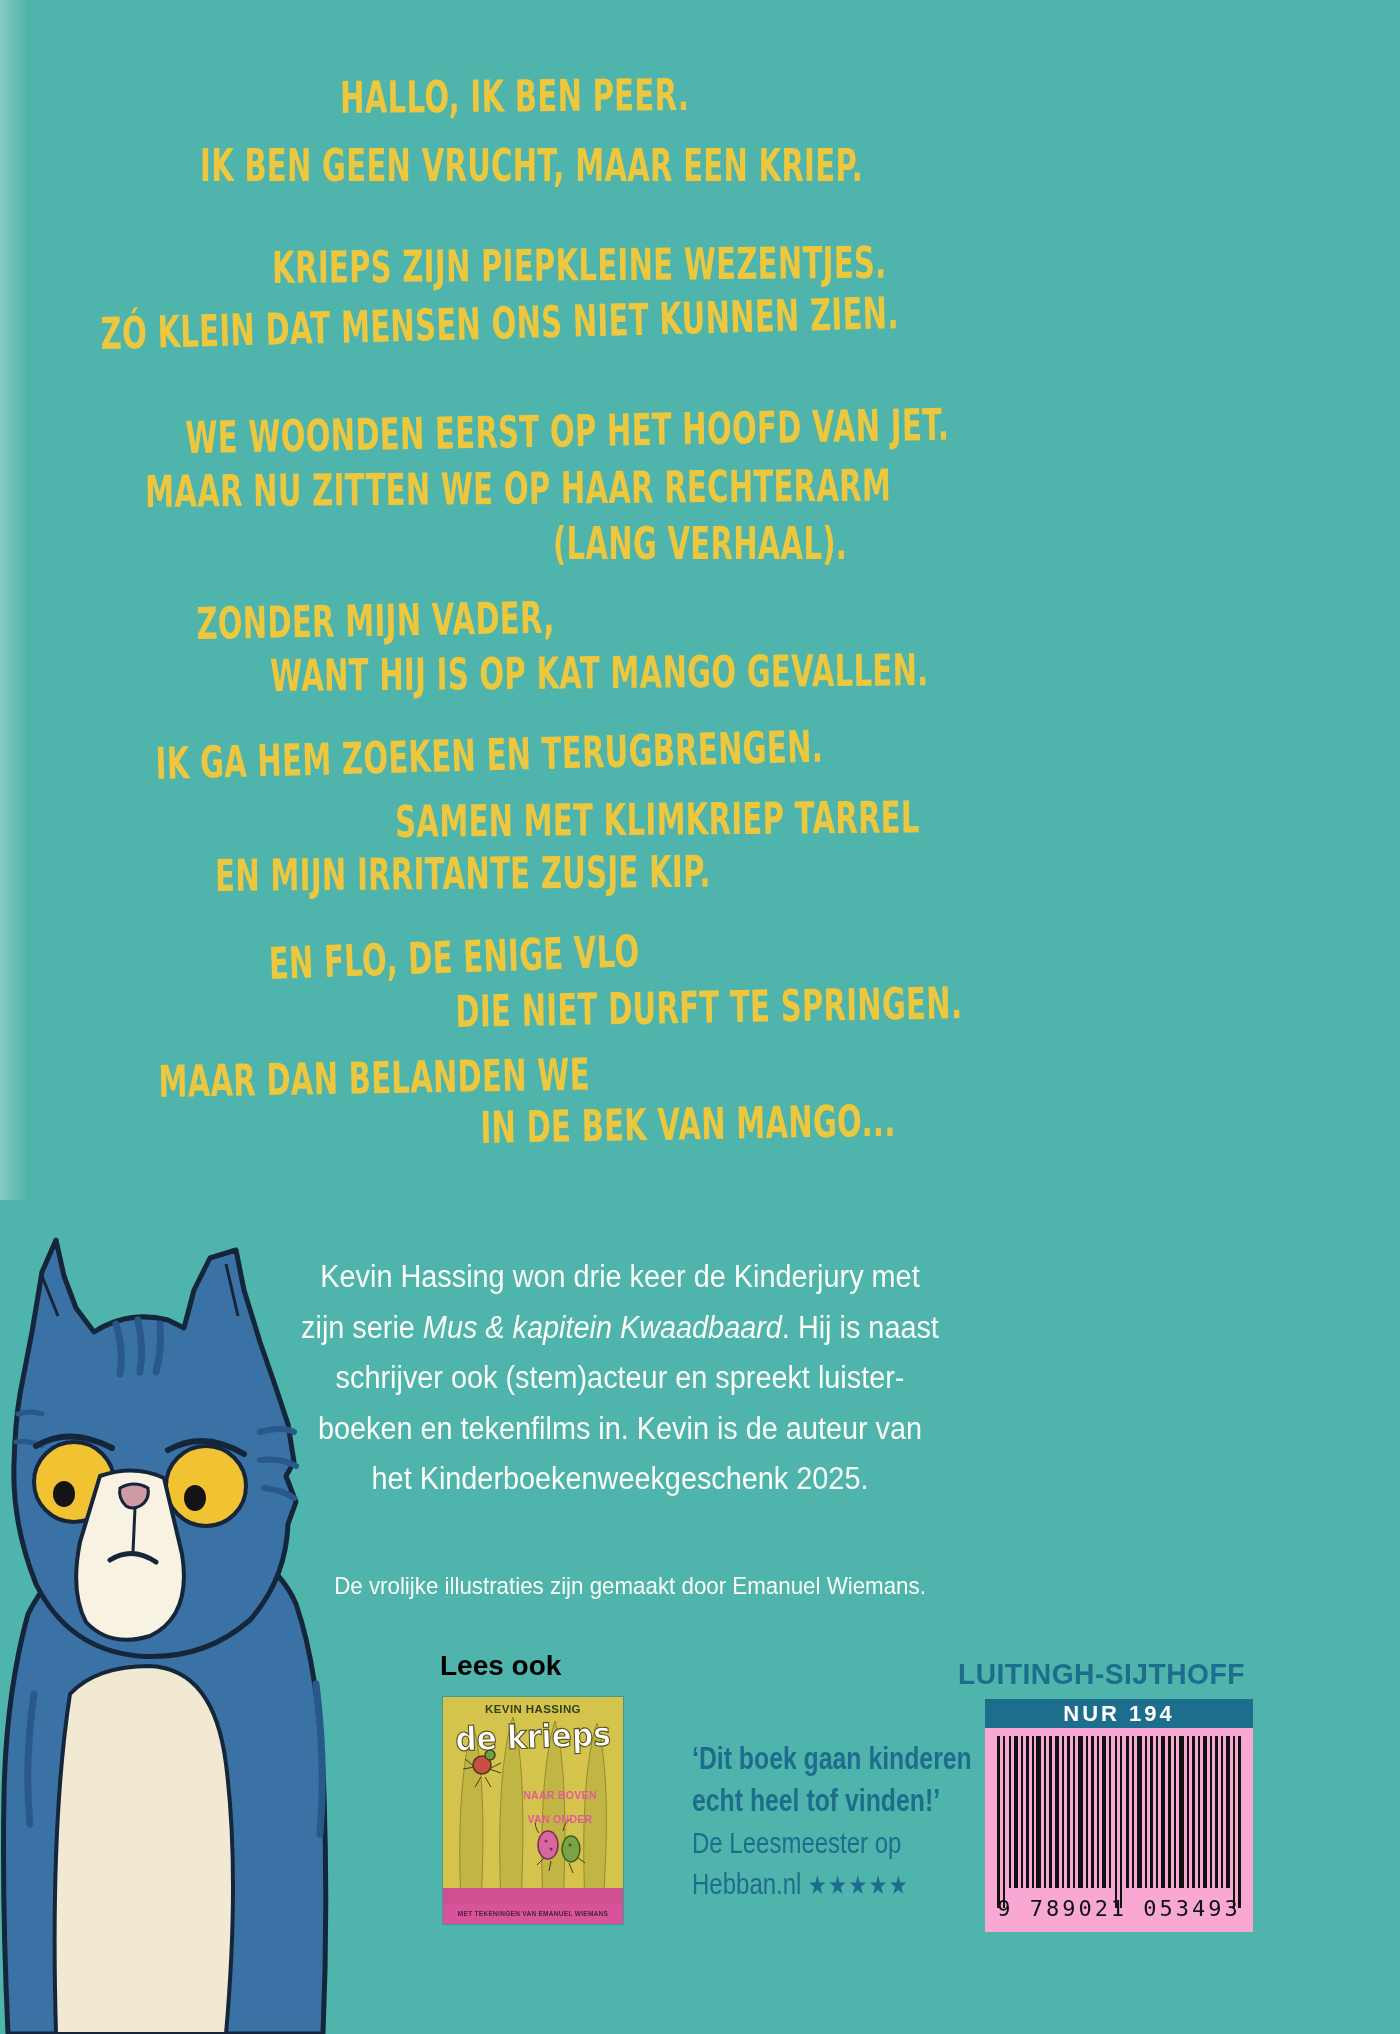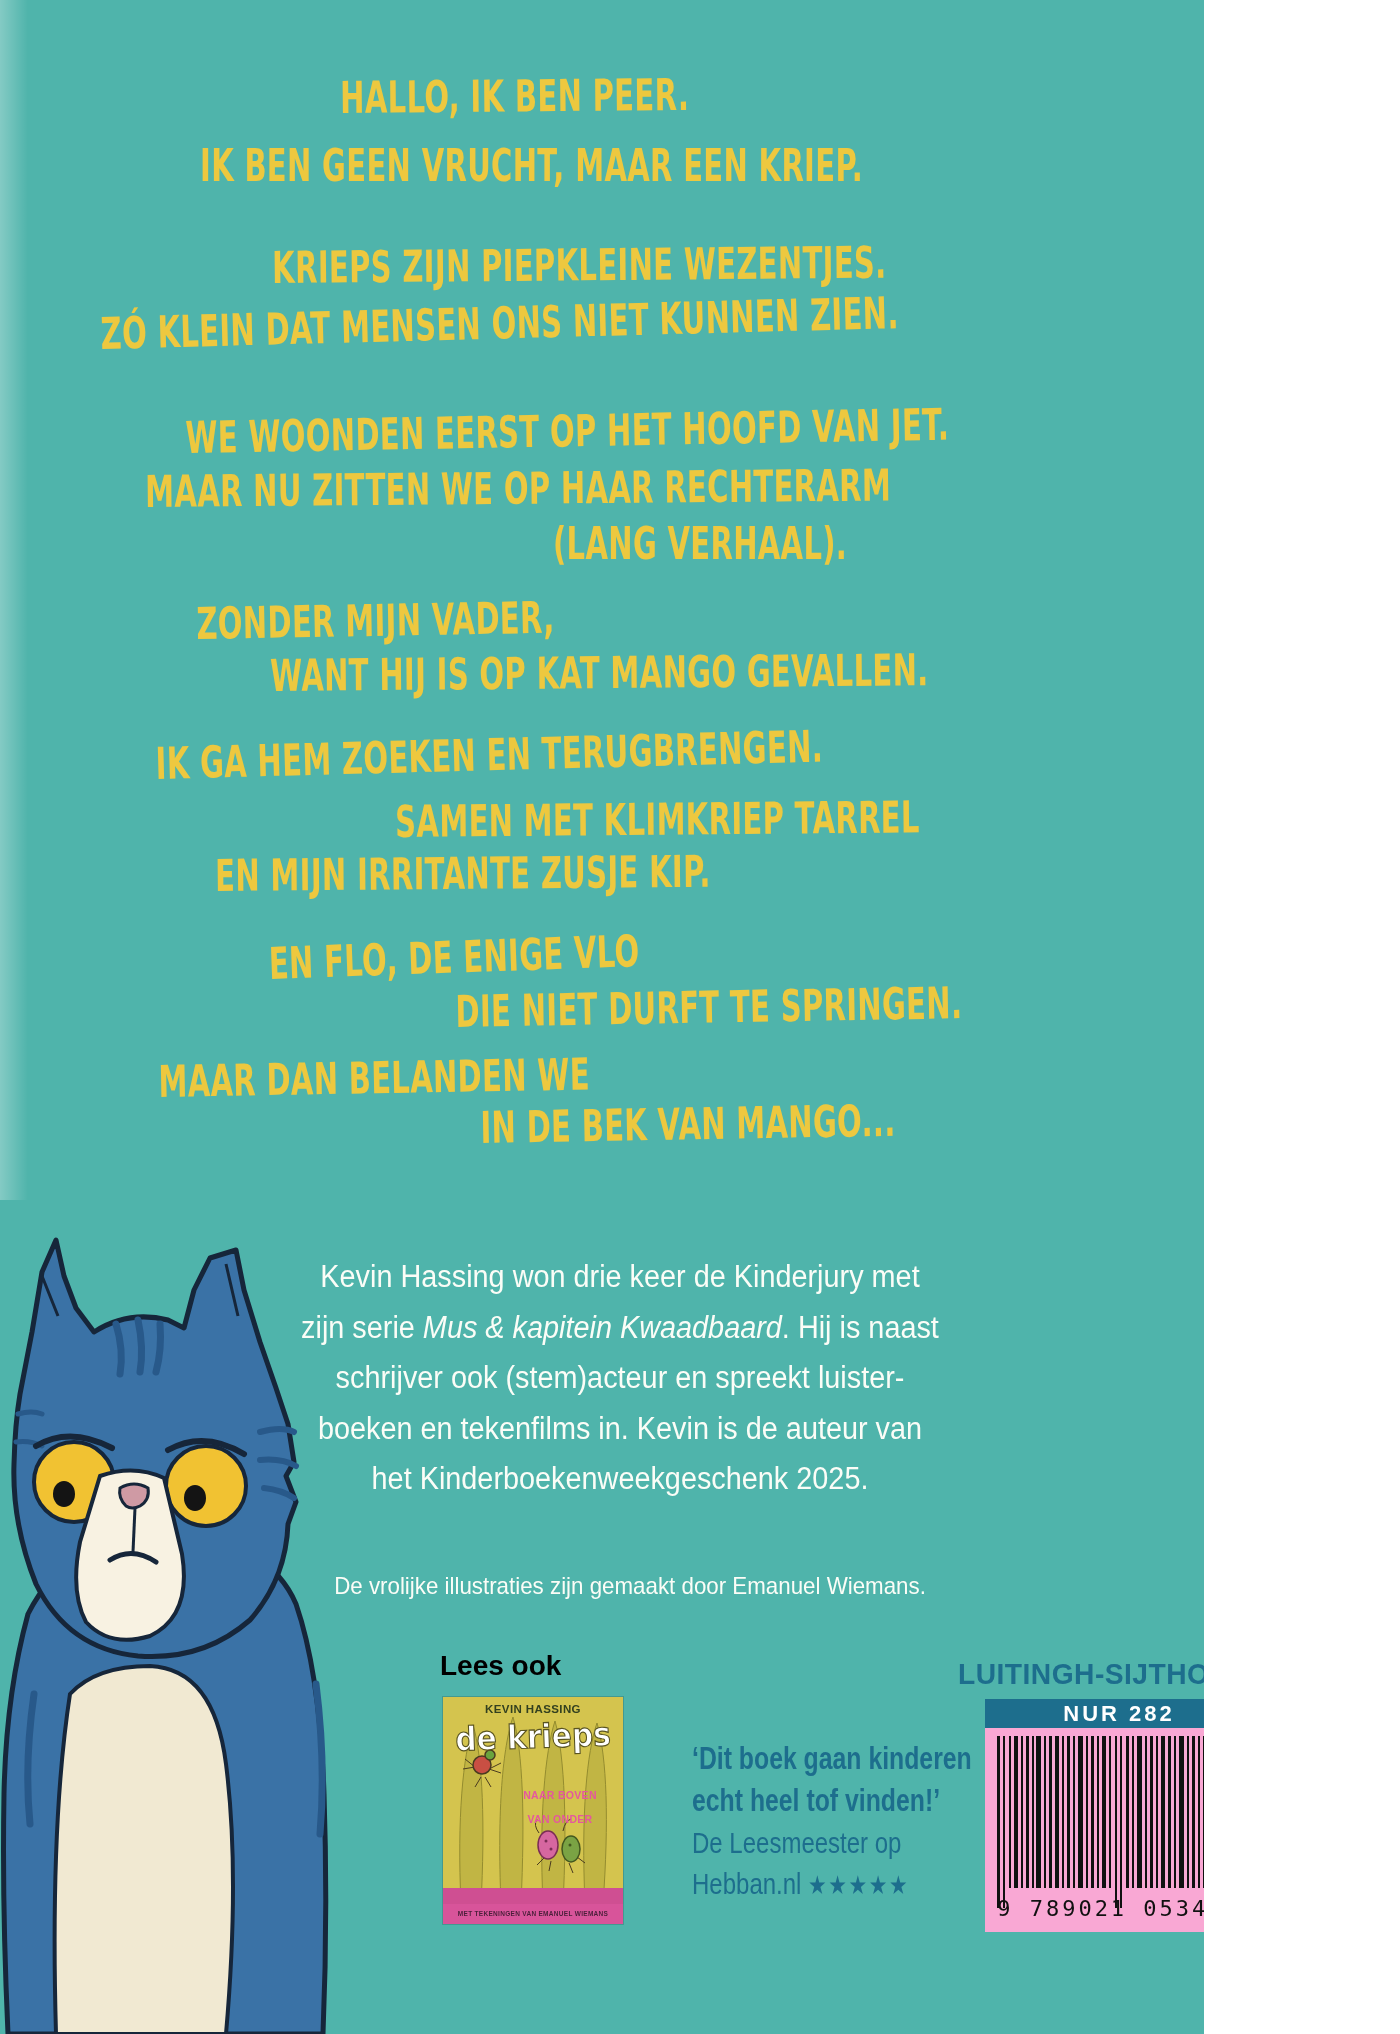--- a/index.html
+++ b/index.html
@@ -1,17 +1,17 @@
 <!DOCTYPE html>
 <html><head>
 <meta charset="utf-8">
 <style>
   html,body{margin:0;padding:0;}
   #cover{
-    position:relative; width:1204px; height:2034px;
+    position:relative; width:1400px; height:2034px;
     background:#4fb4ab; overflow:hidden;
     font-family:"Liberation Sans",sans-serif;
   }
   .edge-light{
     position:absolute; left:0; top:0; width:28px; height:1200px;
     background:linear-gradient(90deg,rgba(255,255,255,.30),rgba(255,255,255,0));
     pointer-events:none;
   }
   
   .yl{
@@ -172,21 +172,21 @@
   </div>
 
   <div class="quote">
     <div class="qb">‘Dit boek gaan kinderen</div>
     <div class="qb">echt heel tof vinden!’</div>
     <div class="qs">De Leesmeester op</div>
     <div class="qs"><span>Hebban.nl</span> <span class="stars">★★★★★</span></div>
   </div>
 
   <div class="pub">LUITINGH-SIJTHOFF</div>
-  <div class="nur">NUR 282</div>
+  <div class="nur">NUR 194</div>
   <div class="bcbox">
     <svg width="244" height="180" viewBox="0 0 244 180">
       <g fill="#111">
         <rect x="0" width="3" height="172"></rect>
           <rect x="6" width="2" height="172"></rect>
         <rect x="12" width="2" height="152"></rect>
           <rect x="17" width="4" height="152"></rect>
           <rect x="24" width="2" height="152"></rect>
         <rect x="29" width="3" height="152"></rect>
           <rect x="35" width="2" height="152"></rect>

